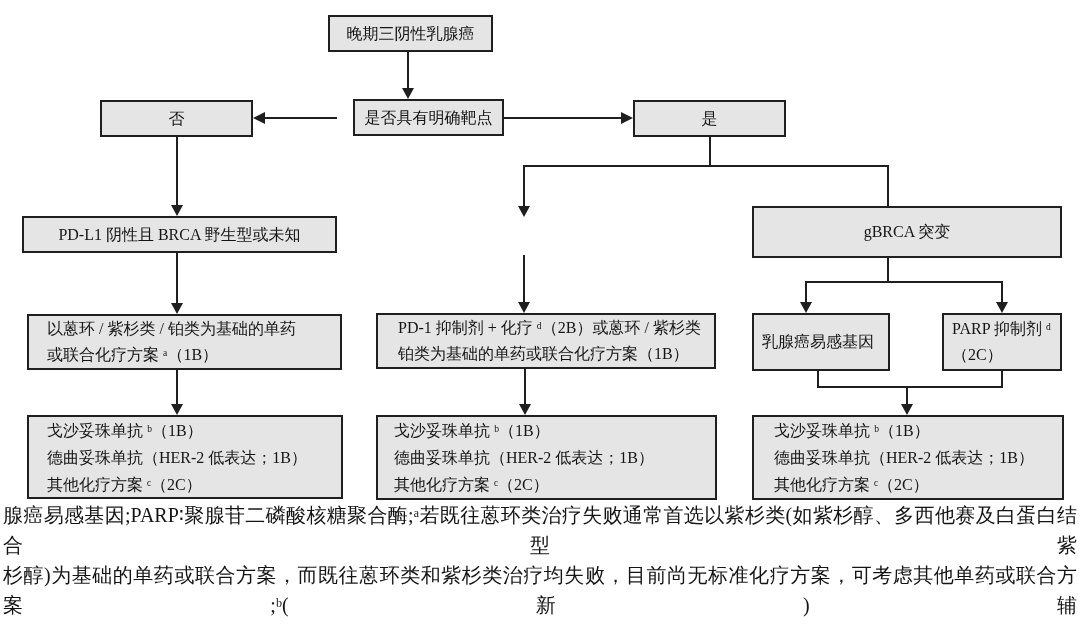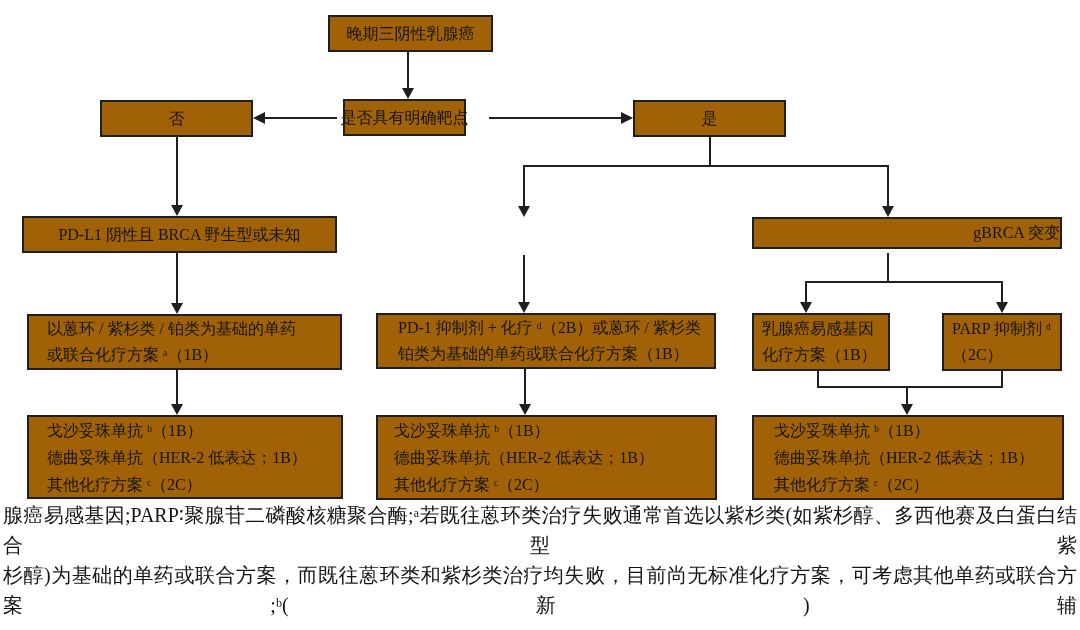--- a/index.html
+++ b/index.html
@@ -2,21 +2,21 @@
 <html><head>
 <meta charset="utf-8">
 <style>
   html,body{margin:0;padding:0;background:#ffffff;}
   .stage{
     position:relative;width:1080px;height:630px;background:#ffffff;overflow:hidden;
     font-family:"Liberation Serif","DejaVu Serif",serif;color:#141414;
   }
   .connectors{position:absolute;left:0;top:0;width:1080px;height:630px;}
   .box{
-    position:absolute;box-sizing:border-box;border:2px solid #1f1f1f;background:#a16207;
+    position:absolute;box-sizing:border-box;border:2px solid #1f1f1f;background:#e5e5e5;
     display:flex;flex-direction:column;justify-content:center;font-size:16px;line-height:26px;
   }
   .box.center{align-items:center;text-align:center;}
   .box.leftalign{align-items:flex-start;text-align:center;}
   .box .bline{white-space:nowrap;}
   .final .bline{line-height:27px;}
   .notes{
     position:absolute;left:3px;right:3px;top:500px;
     font-size:20px;line-height:30px;color:#141414;
   }
@@ -64,54 +64,53 @@
       <polygon points="171,404 183,404 177,415"></polygon>
       <polygon points="519,404 531,404 525,415"></polygon>
       <polygon points="901,404 913,404 907,415"></polygon>
     </g>
   </svg>
 
   <div class="box center" style="left:328px;top:15px;width:165px;height:37px;">
     <span class="bline">晚期三阴性乳腺癌</span>
   </div>
 
-  <div class="box center" style="left:343px;top:99px;width:123px;height:37px;">
+  <div class="box center" style="left:353px;top:99px;width:151px;height:37px;">
     <span class="bline">是否具有明确靶点</span>
   </div>
 
   <div class="box center" style="left:100px;top:100px;width:153px;height:37px;">
     <span class="bline">否</span>
   </div>
 
   <div class="box center" style="left:633px;top:100px;width:153px;height:37px;">
     <span class="bline">是</span>
   </div>
 
   <div class="box center" style="left:22px;top:216px;width:315px;height:37px;">
     <span class="bline">PD-L1 阴性且 BRCA 野生型或未知</span>
   </div>
 
 
-  <div class="box center" style="left:752px;top:217px;width:310px;height:32px;align-items:flex-end;">
+  <div class="box center" style="left:752px;top:206px;width:310px;height:52px;">
     <span class="bline">gBRCA 突变</span>
   </div>
 
   <div class="box leftalign" style="left:27px;top:314px;width:315px;height:56px;padding-left:18px;">
     <div class="bline">以蒽环 / 紫杉类 / 铂类为基础的单药</div>
     <div class="bline">或联合化疗方案 ᵃ（1B）</div>
   </div>
 
   <div class="box leftalign" style="left:376px;top:313px;width:340px;height:56px;padding-left:20px;">
     <div class="bline">PD-1 抑制剂 + 化疗 ᵈ（2B）或蒽环 / 紫杉类</div>
     <div class="bline">铂类为基础的单药或联合化疗方案（1B）</div>
   </div>
 
   <div class="box leftalign" style="left:752px;top:313px;width:138px;height:58px;padding-left:8px;">
     <div class="bline">乳腺癌易感基因</div>
-    <div class="bline">化疗方案（1B）</div>
   </div>
 
   <div class="box leftalign" style="left:942px;top:313px;width:120px;height:58px;padding-left:8px;">
     <div class="bline">PARP 抑制剂 ᵈ</div>
     <div class="bline">（2C）</div>
   </div>
 
   <div class="box leftalign final" style="left:27px;top:415px;width:316px;height:84px;padding-left:18px;">
     <div class="bline">戈沙妥珠单抗 ᵇ（1B）</div>
     <div class="bline">德曲妥珠单抗（HER-2 低表达；1B）</div>

